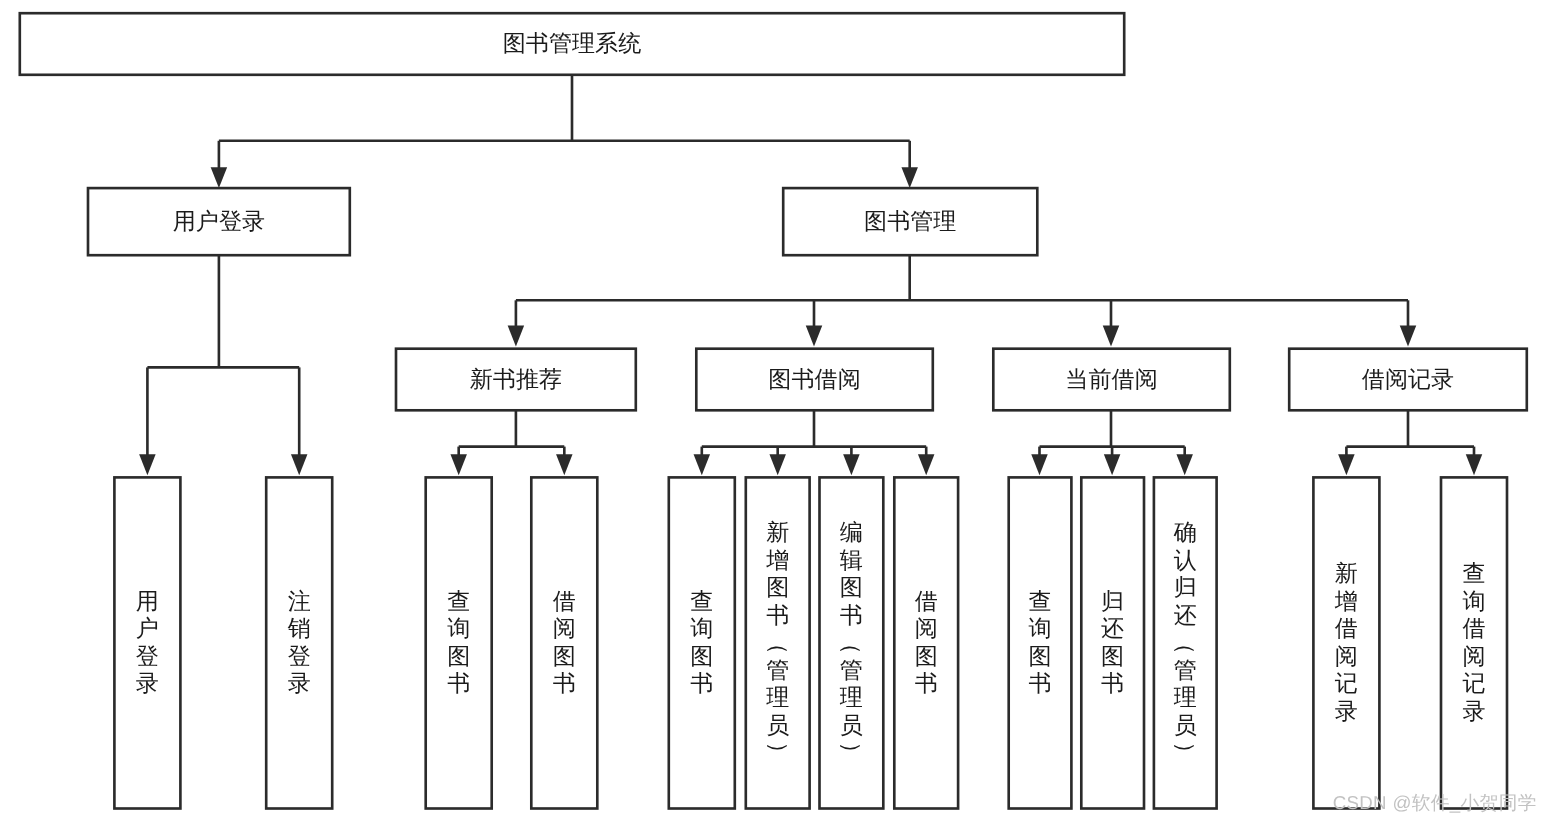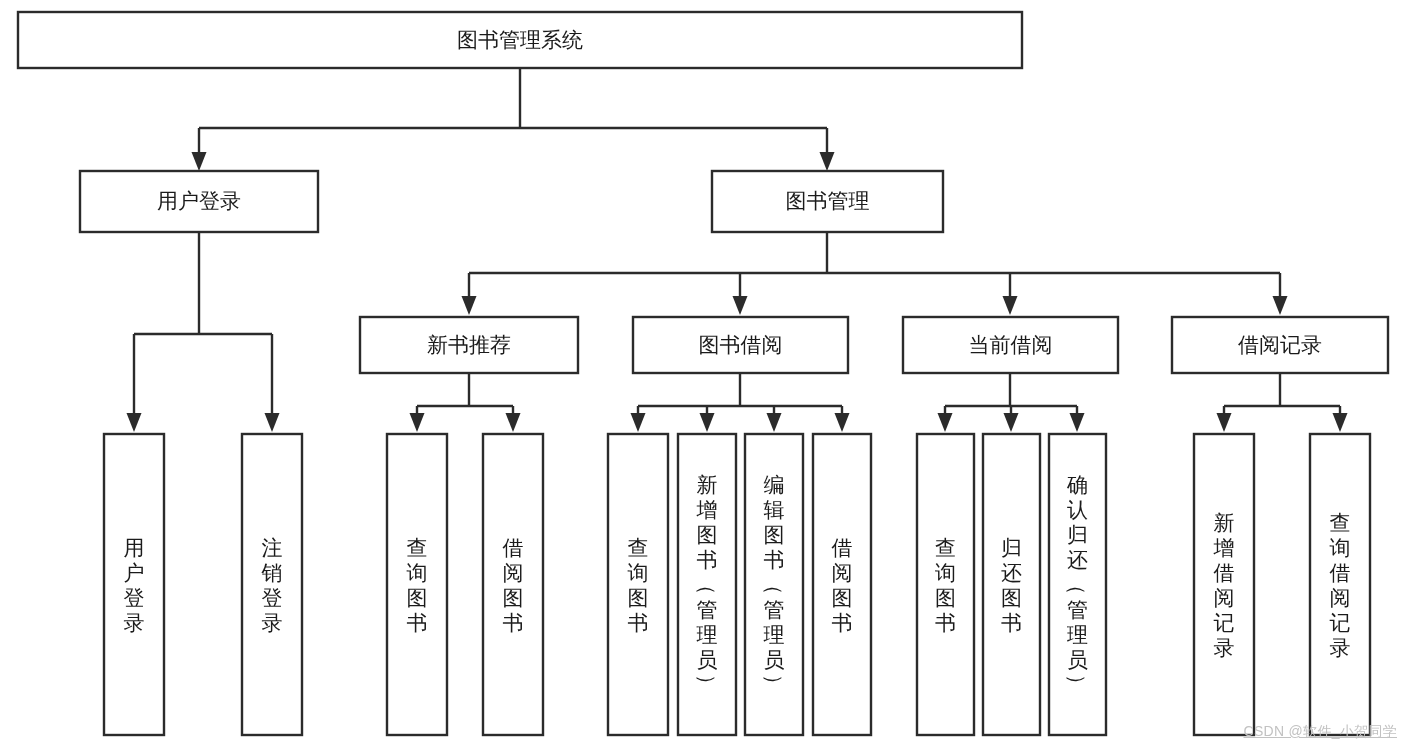--- a/index.html
+++ b/index.html
@@ -52,26 +52,25 @@
   }
   .arrow-head {
     fill: #2b2b2b;
     stroke: none;
   }
   .watermark {
     position: absolute;
     right: 8px;
     bottom: 6px;
     color: #c2c2c2;
-    font-size: 14px;
+    font-size: 17px;
     font-family: "Liberation Sans", "DejaVu Sans", sans-serif;
     white-space: nowrap;
     letter-spacing: 0.3px;
     user-select: none;
-    text-decoration: underline;
   }
 </style>
 </head>
 <body>
 
 <div id="diagram-root">
   <svg class="flow" viewBox="0 0 1405 747">
     <g id="connector-layer">
         <g>
           <path d="M 520 68 L 520 128" class="link-line"></path>

